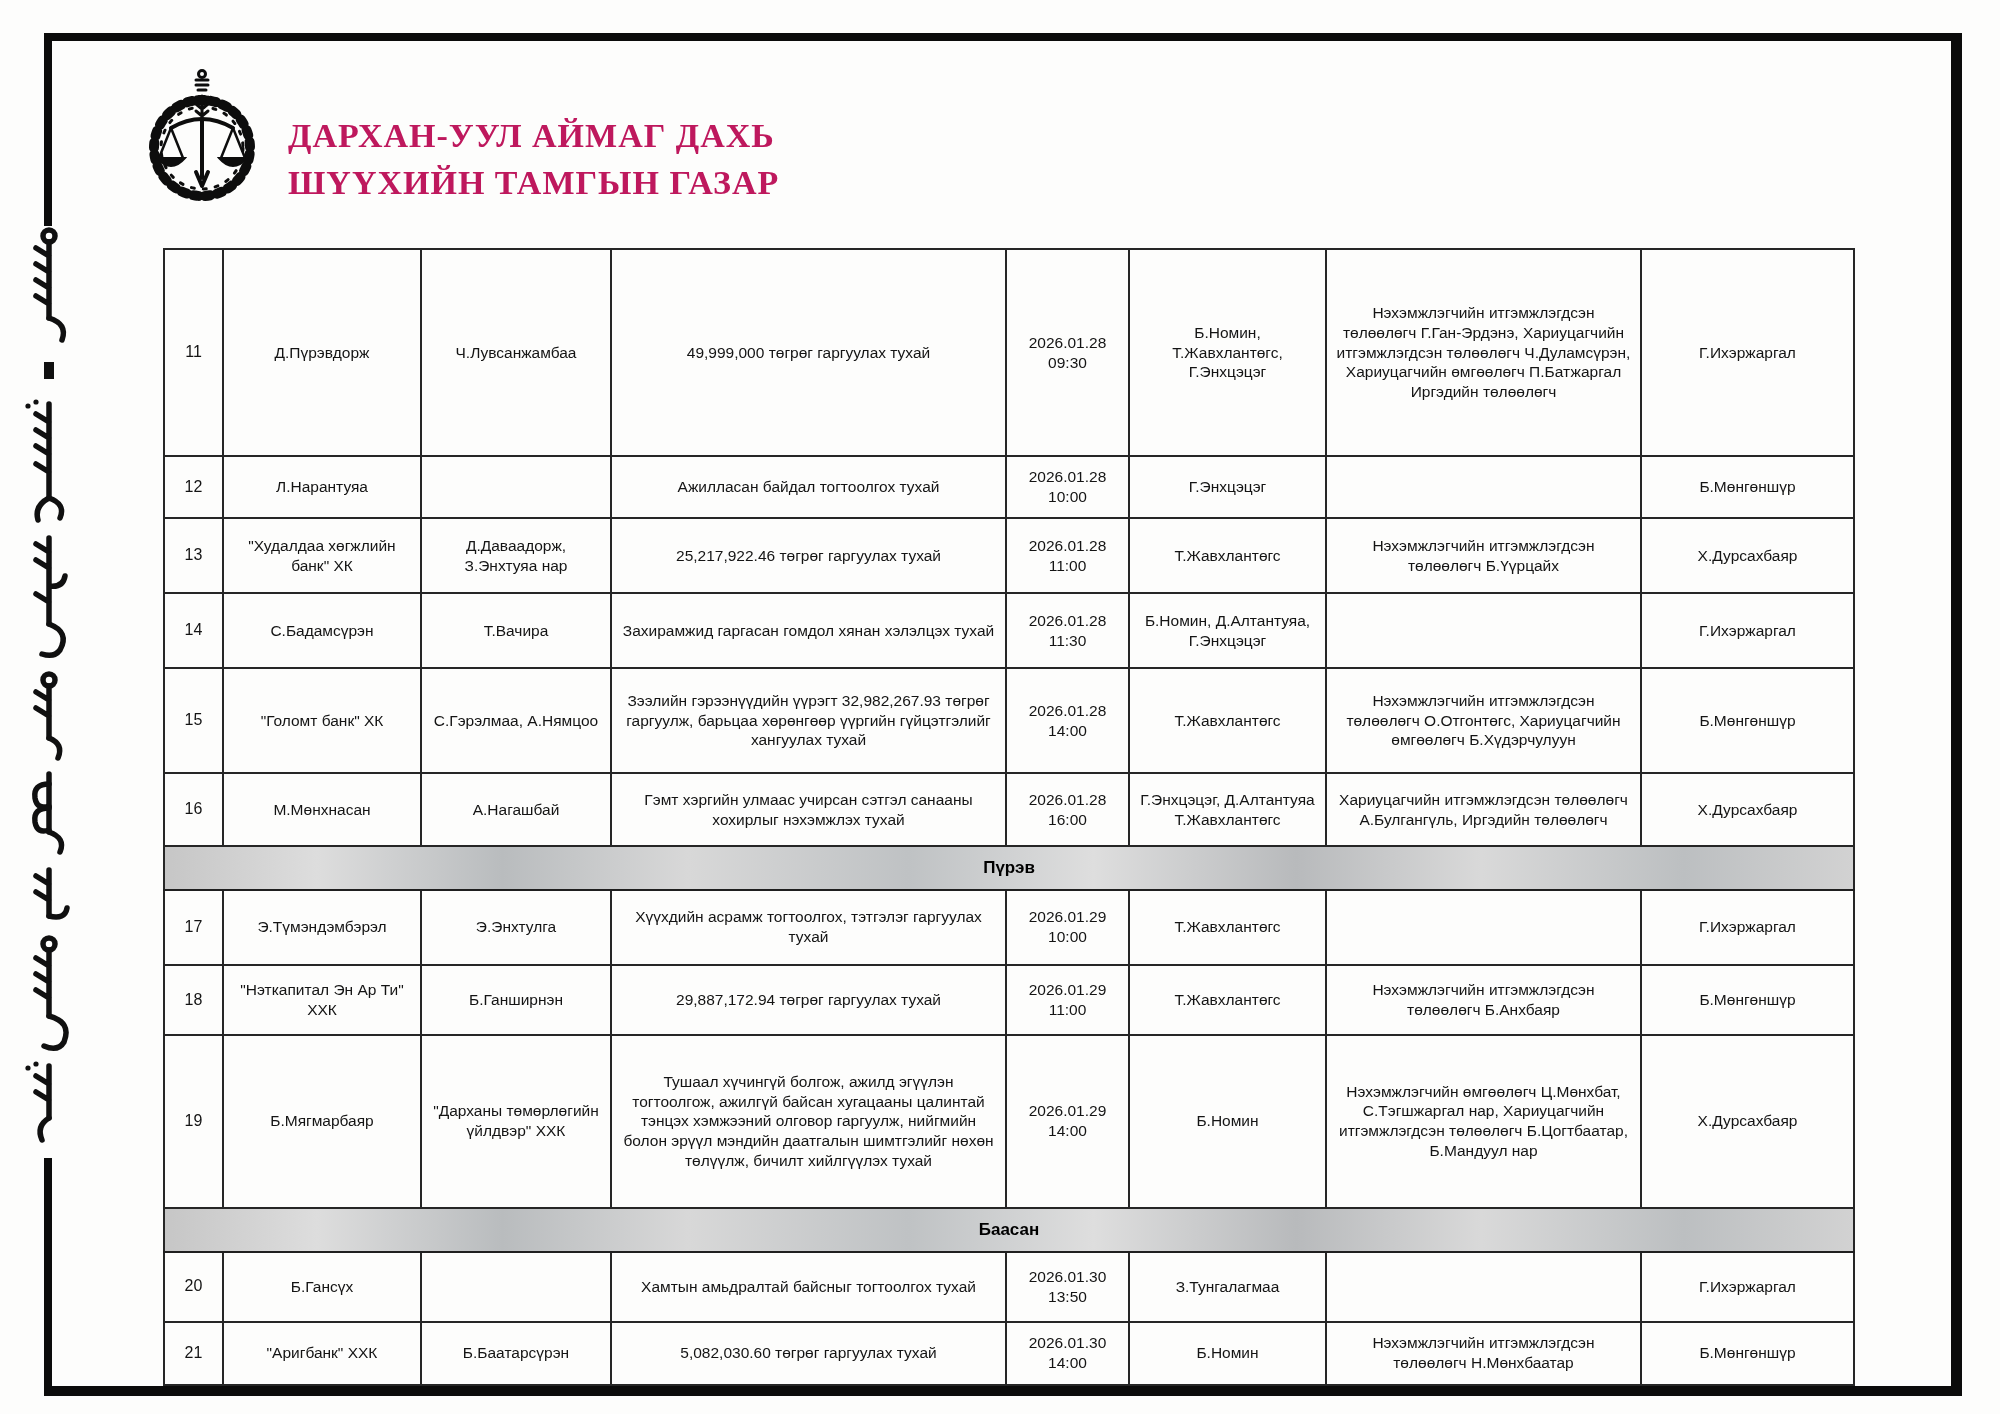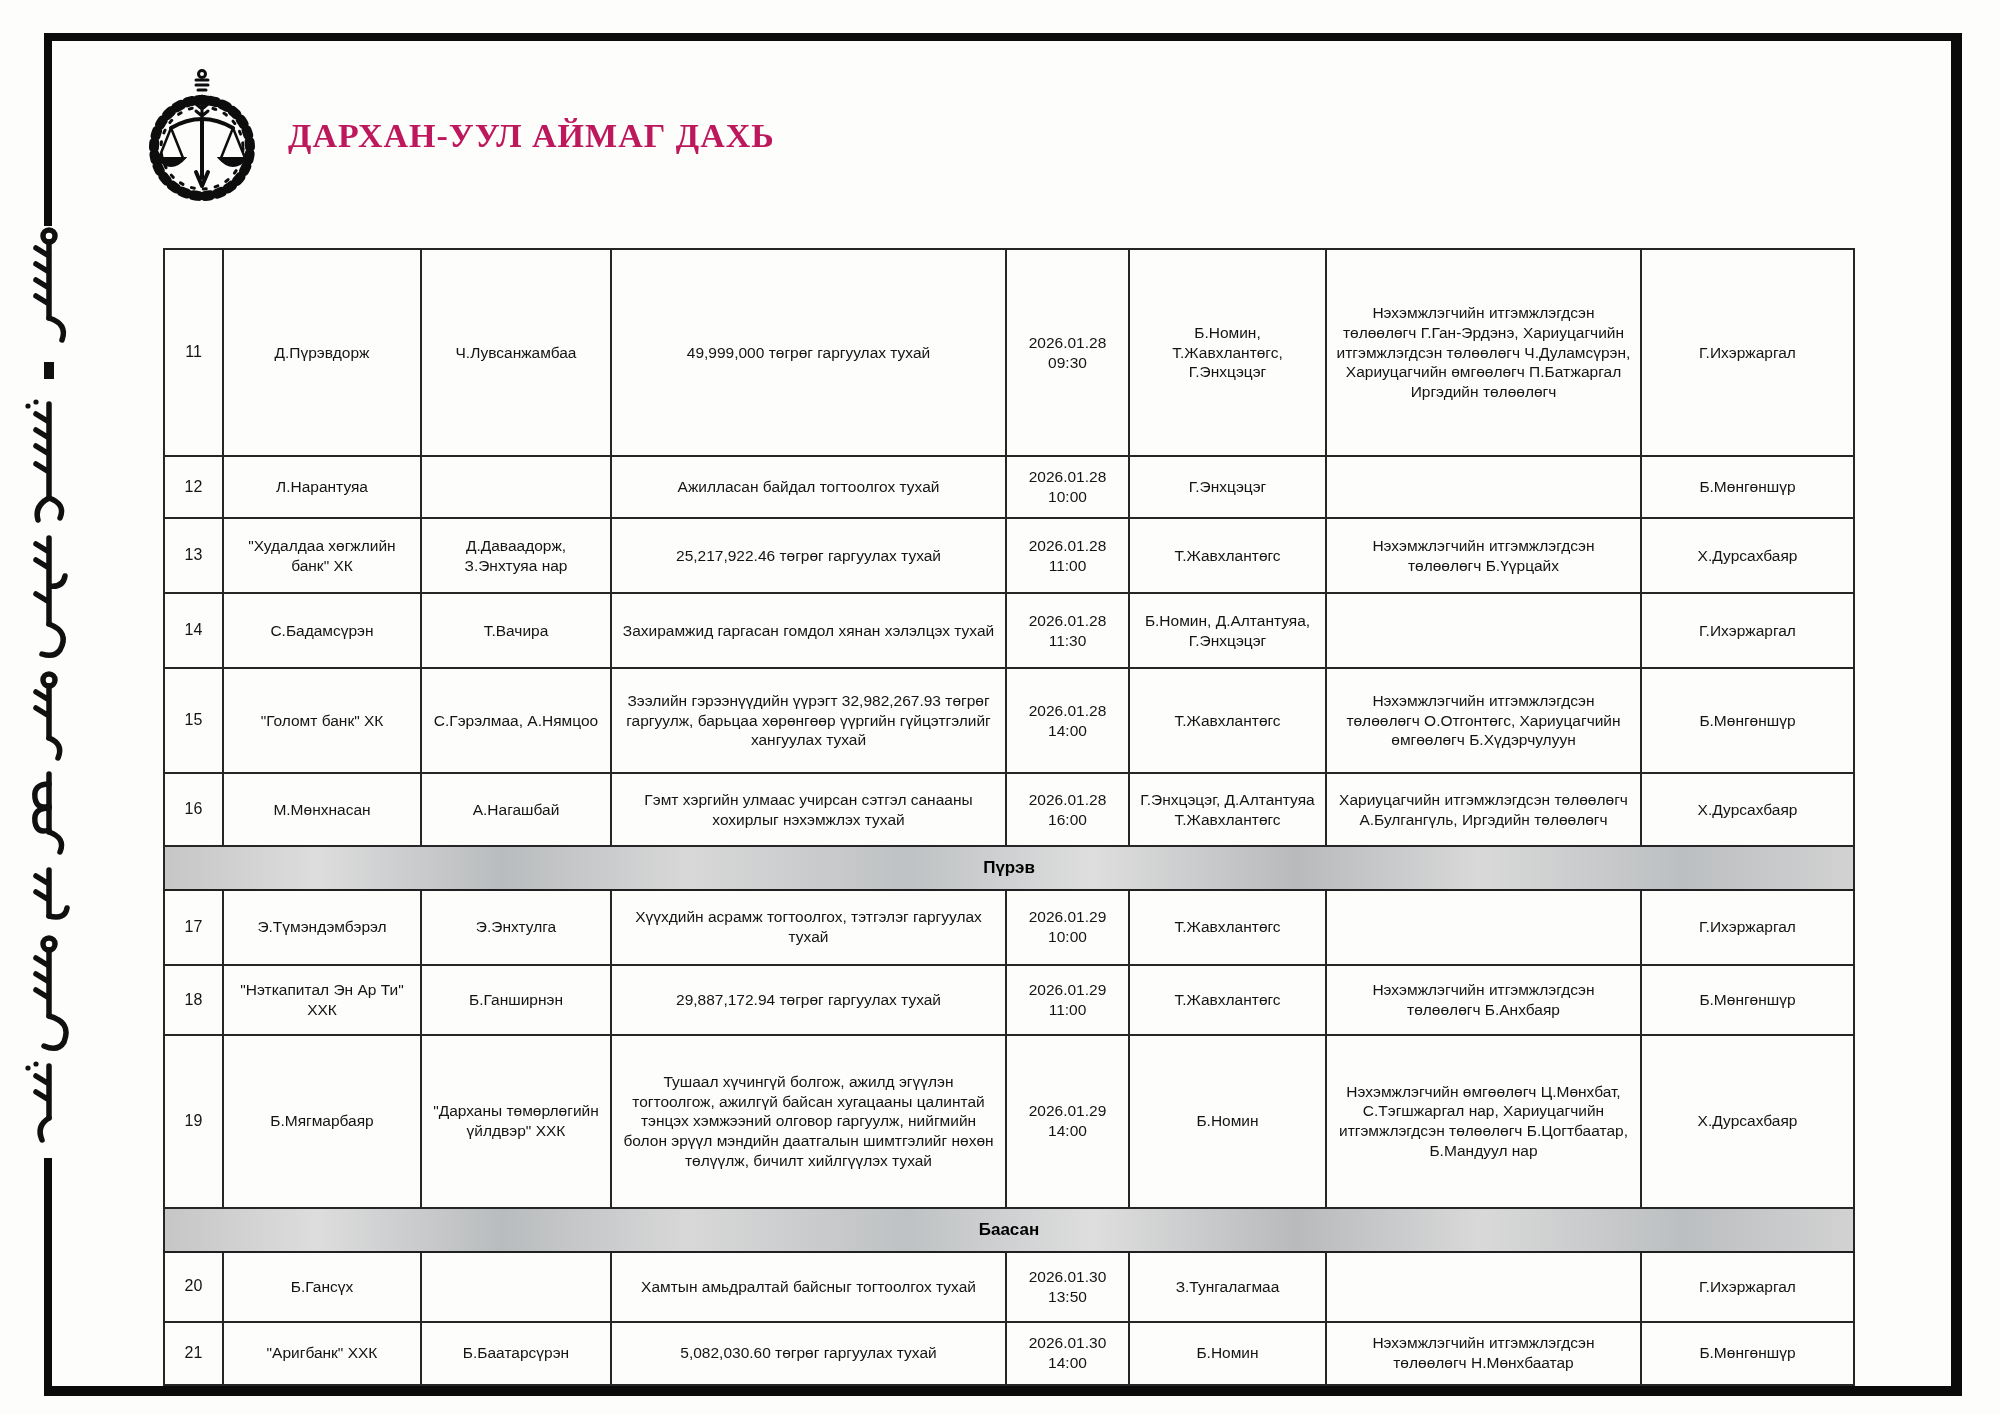--- a/index.html
+++ b/index.html
@@ -69,20 +69,21 @@
       <path d="M33,62 L21,92 M33,62 L45,92" stroke-width="2.5"></path>
       <path d="M19,92 Q33,108 47,92 Z" fill="#0d0d0d" stroke-width="2"></path>
 
       <path d="M95,62 L83,92 M95,62 L107,92" stroke-width="2.5"></path>
       <path d="M81,92 Q95,108 109,92 Z" fill="#0d0d0d" stroke-width="2"></path>
     </g>
   </svg>
 
   <div class="titleblock">
     <div>ДАРХАН-УУЛ АЙМАГ ДАХЬ</div>
+    <div>ШҮҮХИЙН ТАМГЫН ГАЗАР</div>
   </div>
 
   <svg class="mscript" viewBox="0 0 64 928">
     <g stroke="#101010" fill="none" stroke-width="5.5" stroke-linecap="round" stroke-linejoin="round">
 
       <g>
         <circle cx="33" cy="10" r="6"></circle>
         <path d="M33,16 V92 M33,30 l-13,-8 M33,46 l-13,-8 M33,62 l-13,-8 M33,78 l-13,-8"></path>
         <path d="M33,92 Q52,98 46,114"></path>
       </g>

